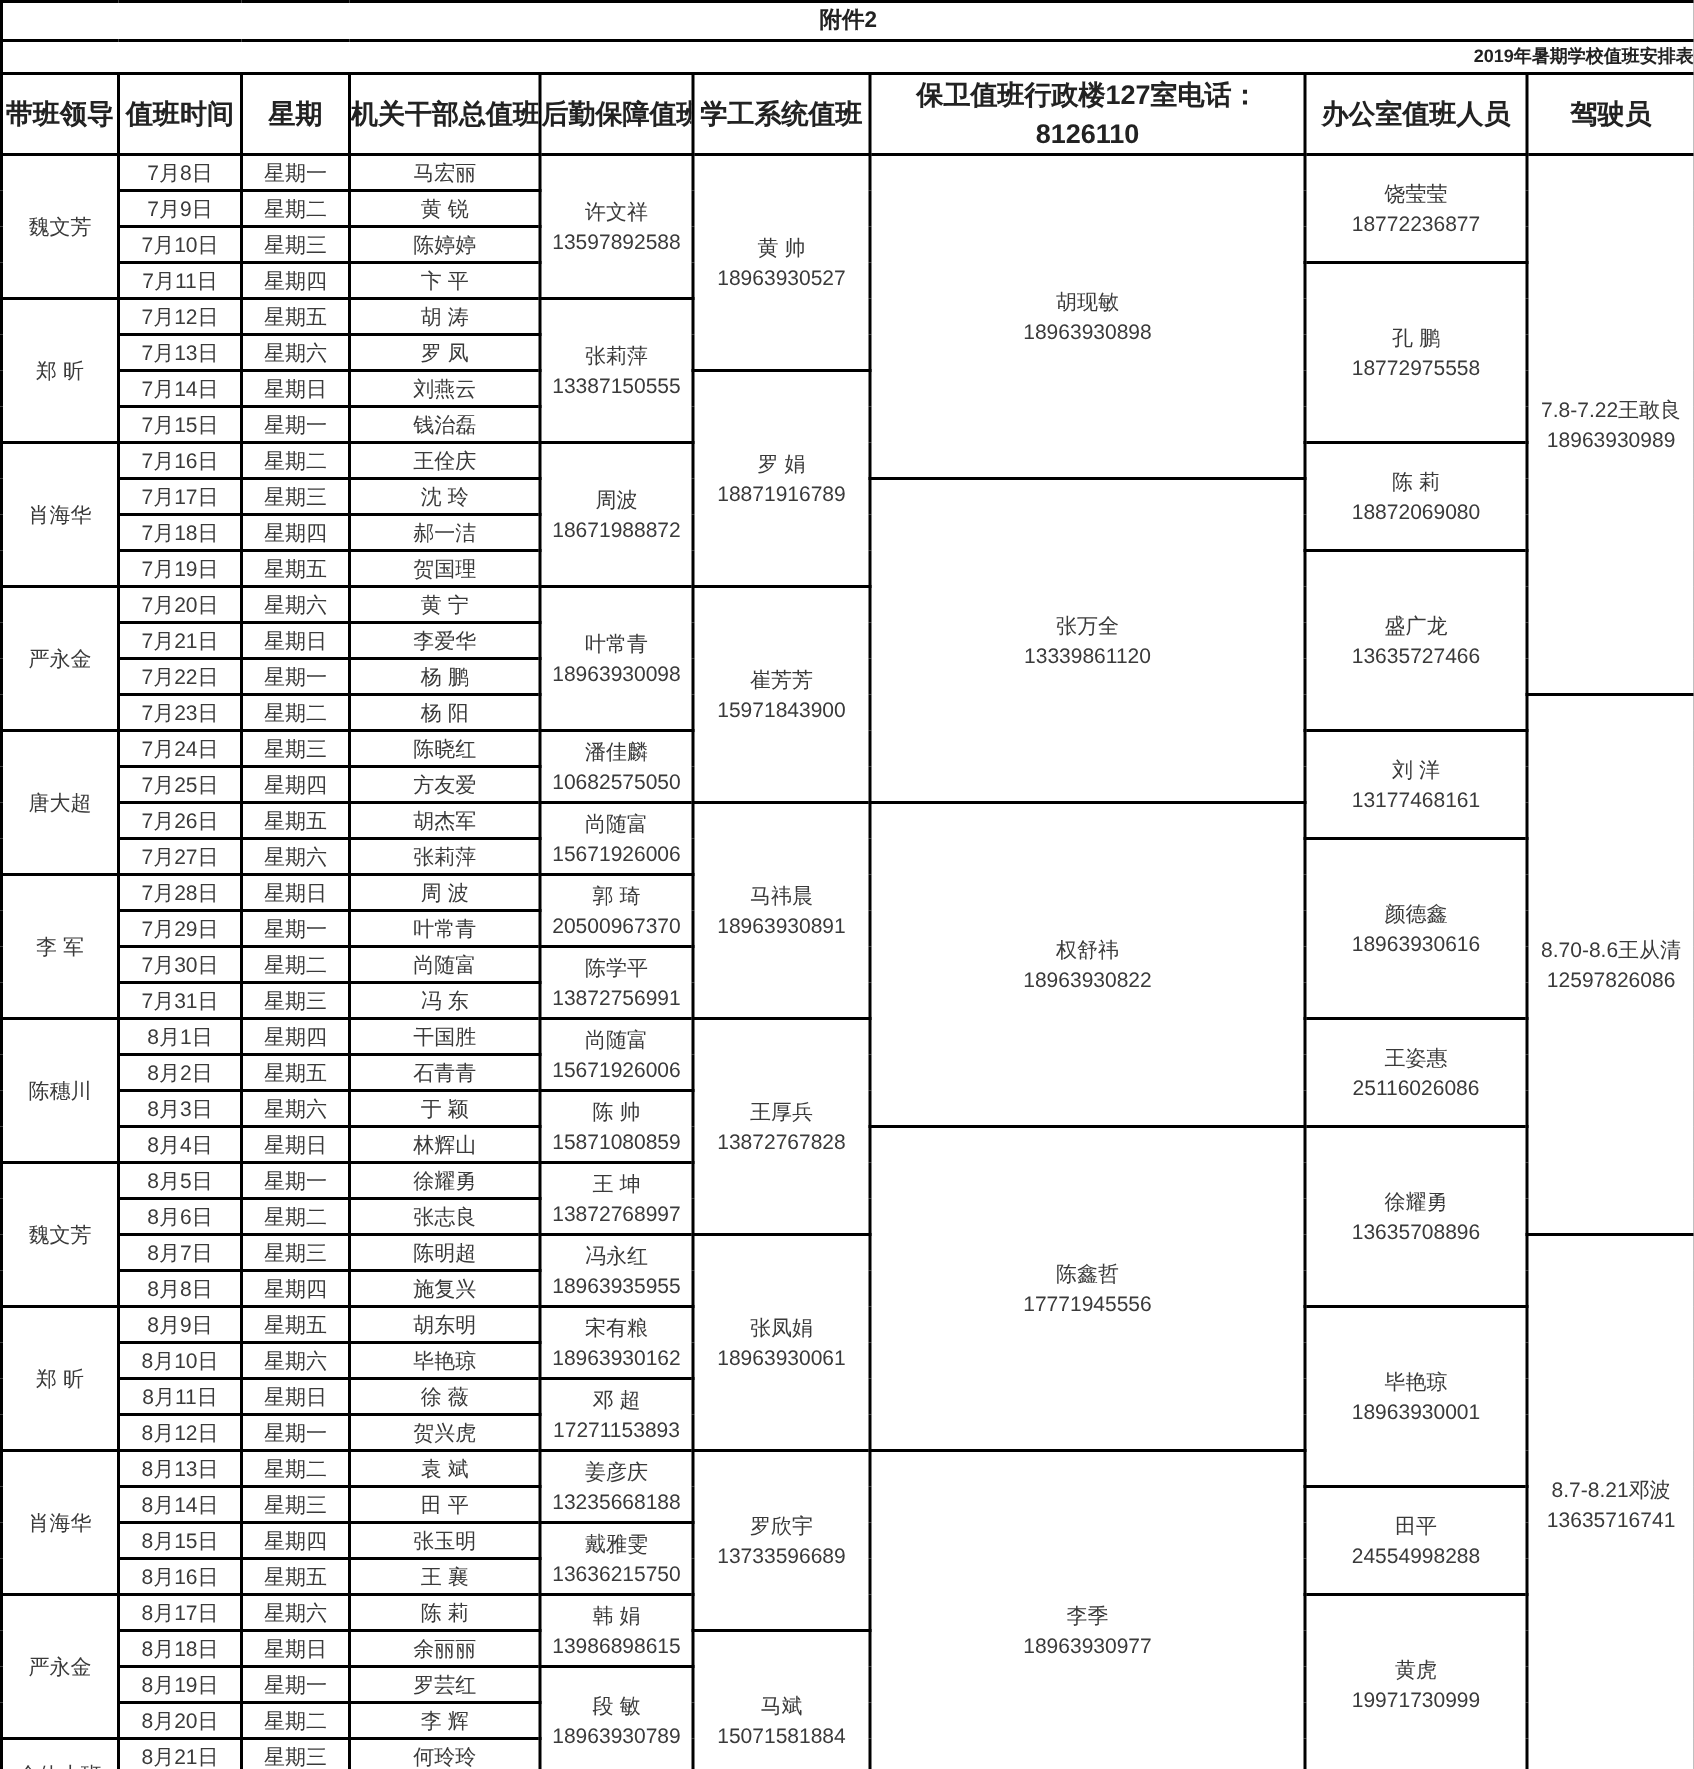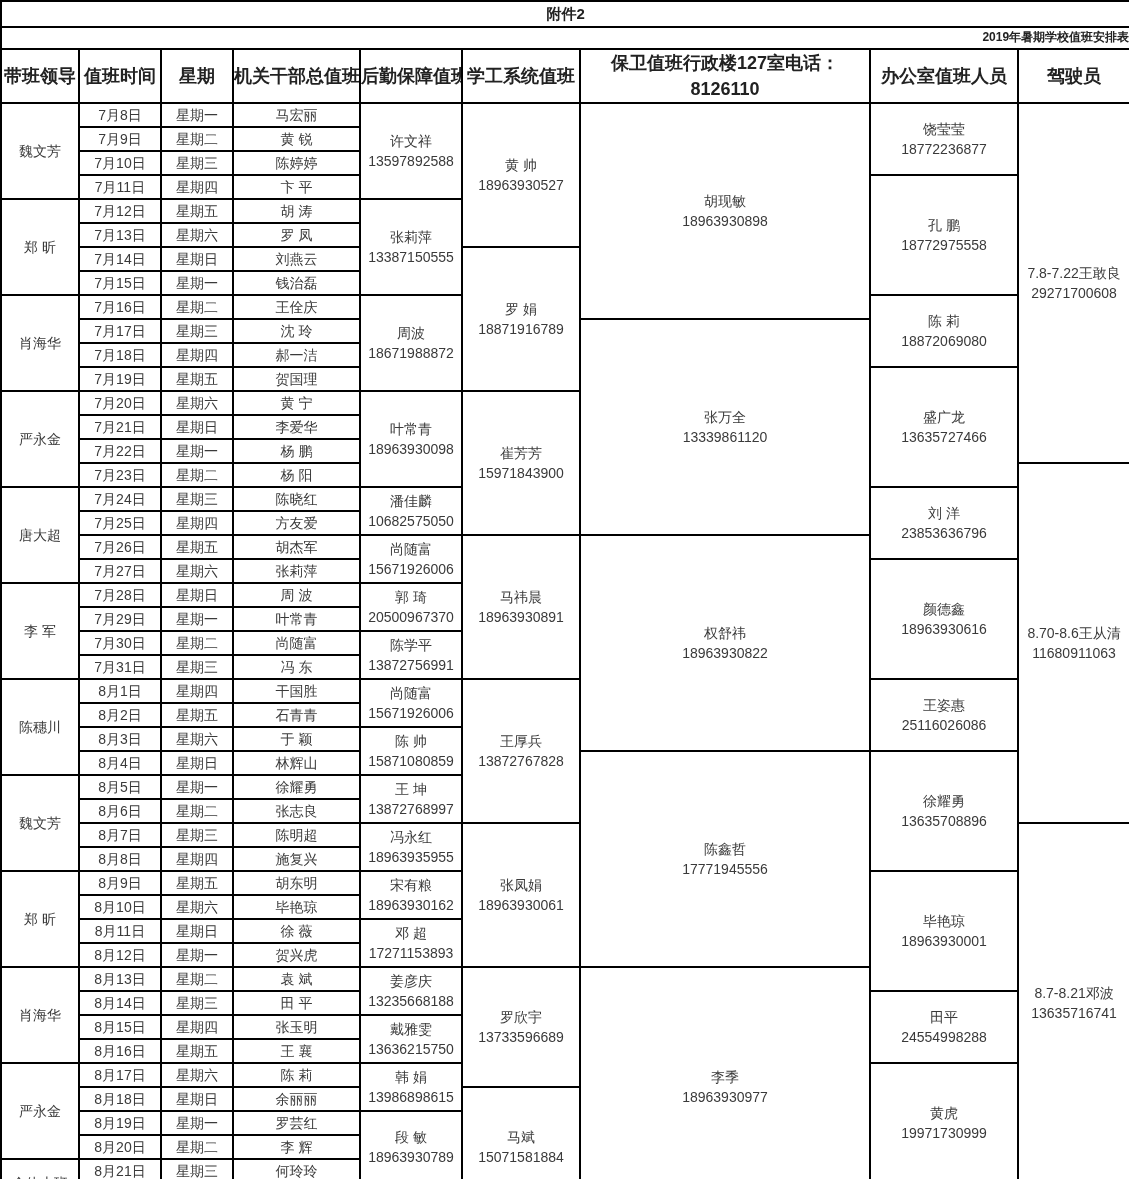--- a/index.html
+++ b/index.html
@@ -66,21 +66,21 @@
           <td rowspan="9">
             <div>胡现敏</div>
             <div>18963930898</div>
           </td>
           <td rowspan="3">
             <div>饶莹莹</div>
             <div>18772236877</div>
           </td>
           <td rowspan="15">
             <div>7.8-7.22王敢良</div>
-            <div>29271700608</div>
+            <div>18963930989</div>
           </td>
         </tr>
         <tr>
           <td>7月9日</td>
           <td>星期二</td>
           <td>黄 锐</td>
         </tr>
         <tr>
           <td>7月10日</td>
           <td>星期三</td>
@@ -184,35 +184,35 @@
           <td>7月22日</td>
           <td>星期一</td>
           <td>杨 鹏</td>
         </tr>
         <tr>
           <td>7月23日</td>
           <td>星期二</td>
           <td>杨 阳</td>
           <td rowspan="15">
             <div>8.70-8.6王从清</div>
-            <div>11680911063</div>
+            <div>12597826086</div>
           </td>
         </tr>
         <tr>
           <td rowspan="4">唐大超</td>
           <td>7月24日</td>
           <td>星期三</td>
           <td>陈晓红</td>
           <td rowspan="2">
             <div>潘佳麟</div>
             <div>10682575050</div>
           </td>
           <td rowspan="3">
             <div>刘 洋</div>
-            <div>23853636796</div>
+            <div>13177468161</div>
           </td>
         </tr>
         <tr>
           <td>7月25日</td>
           <td>星期四</td>
           <td>方友爱</td>
         </tr>
         <tr>
           <td>7月26日</td>
           <td>星期五</td>

